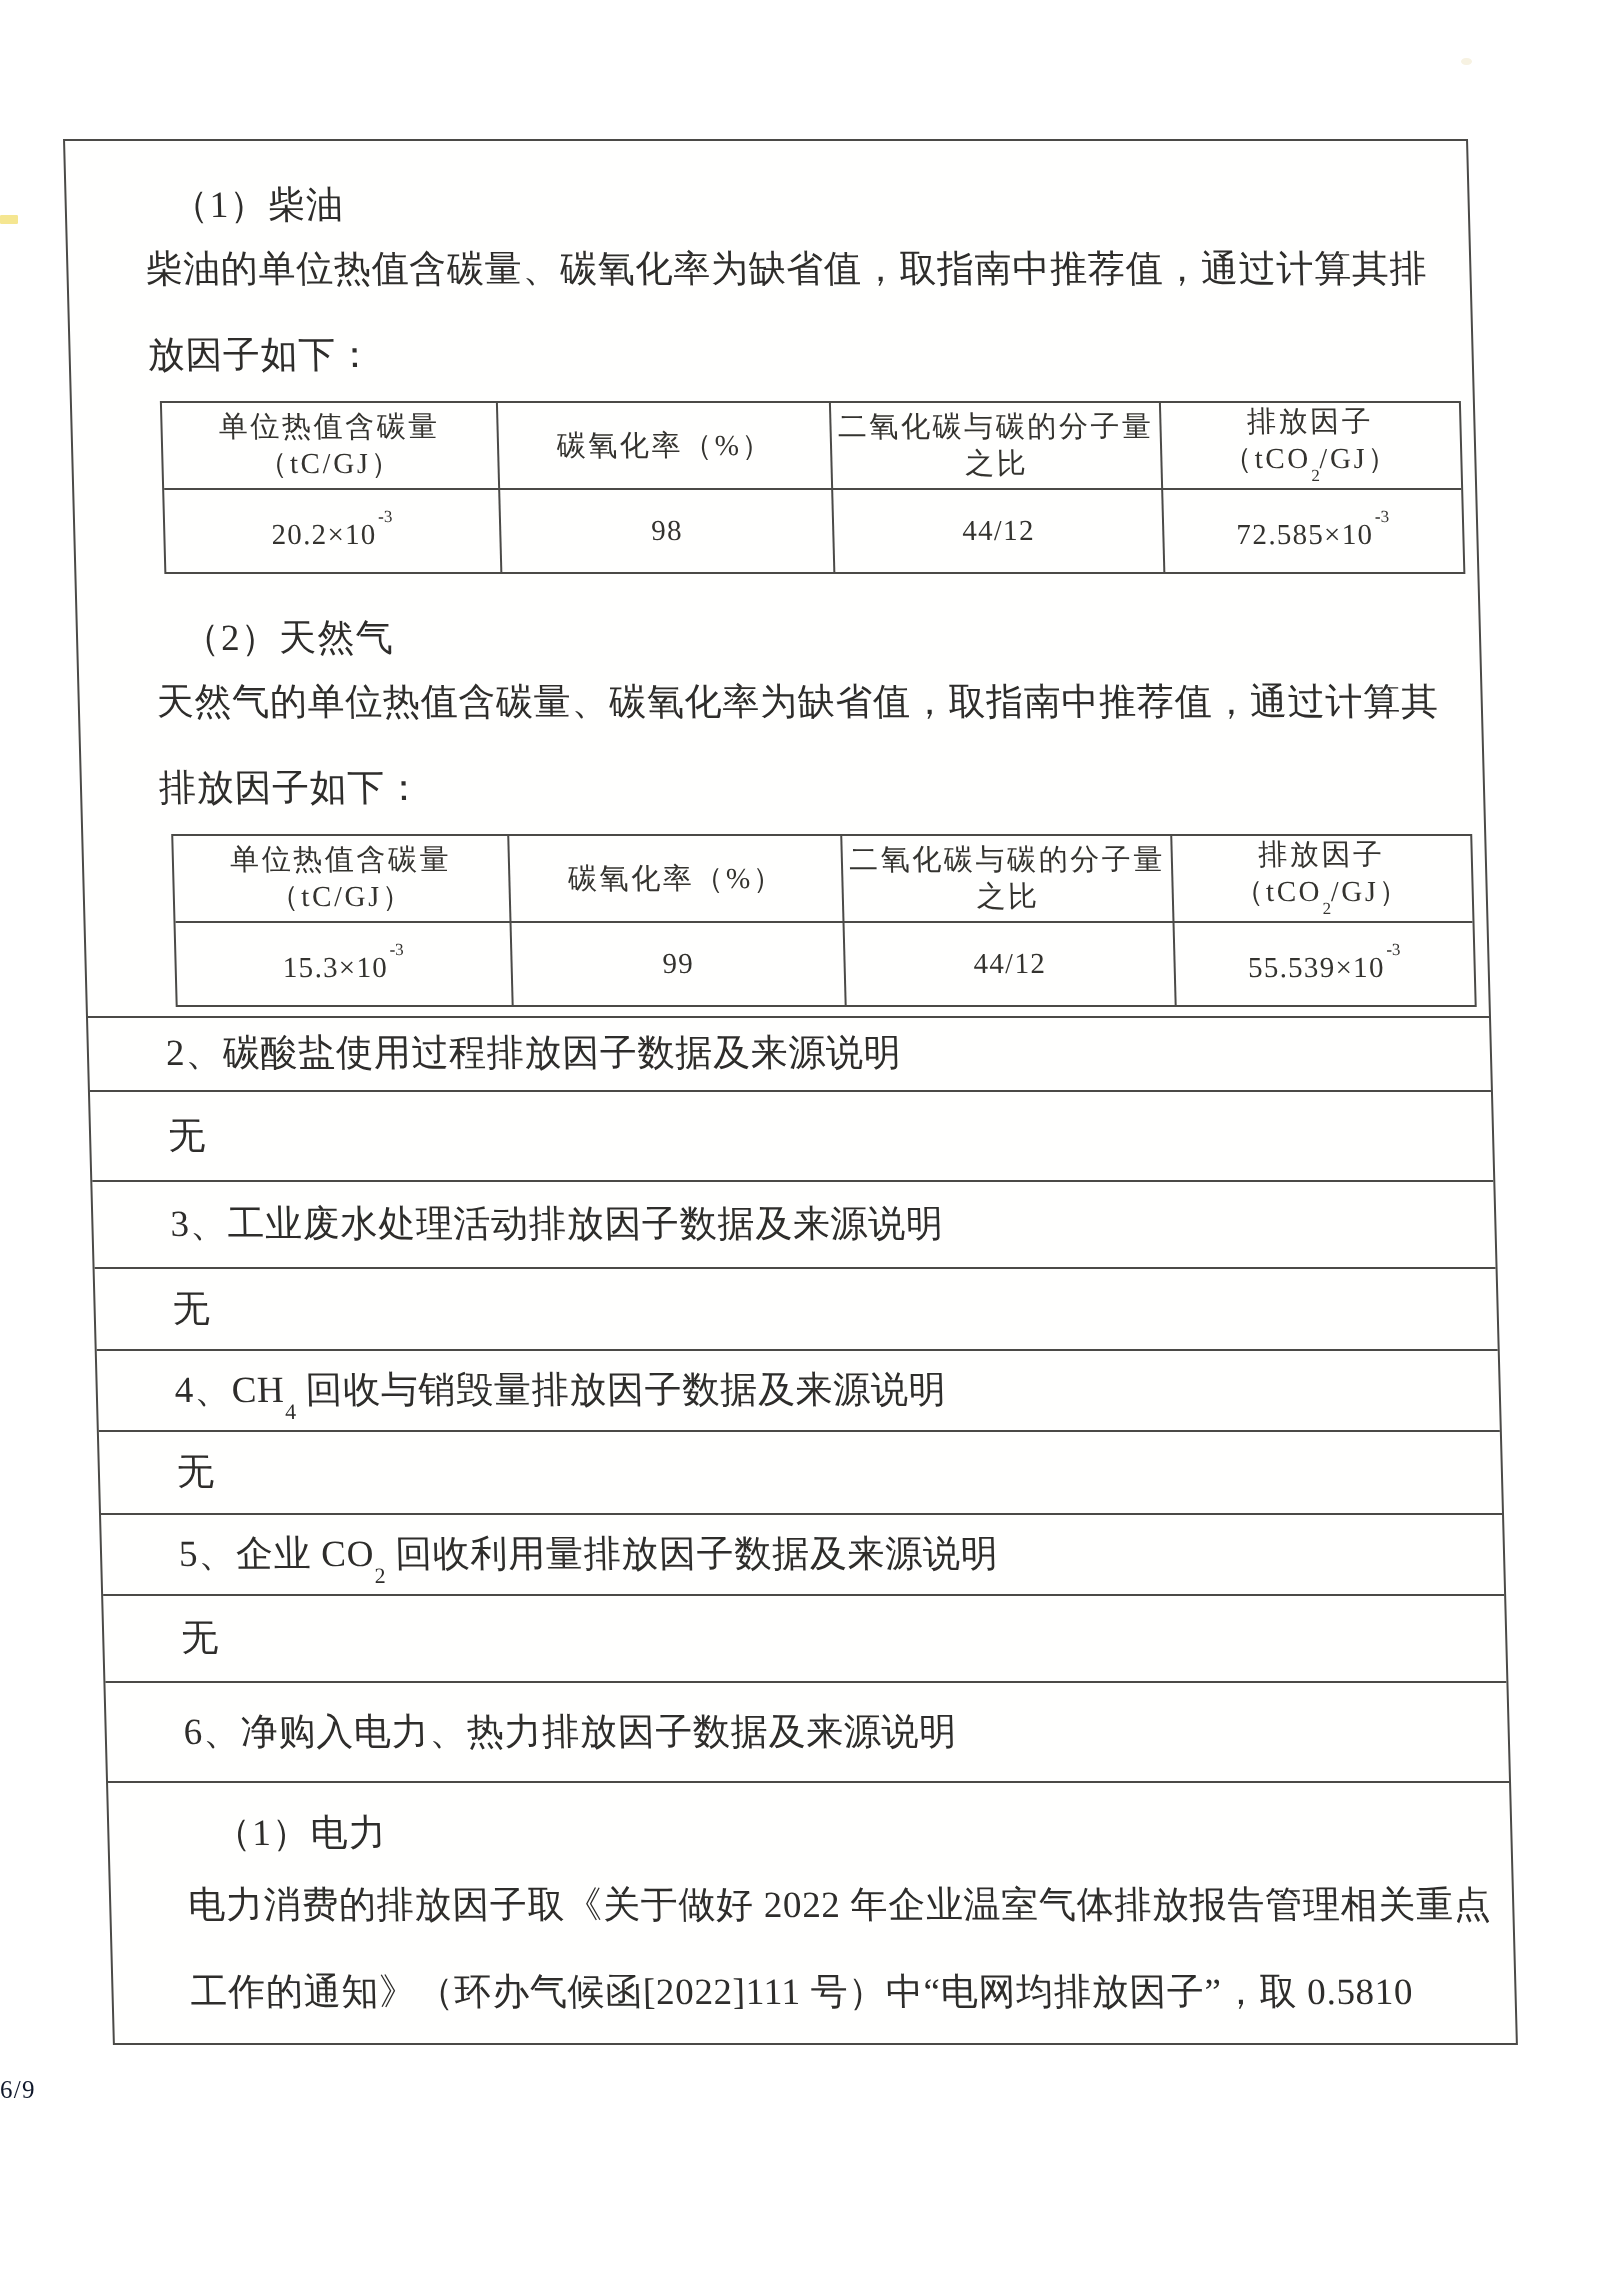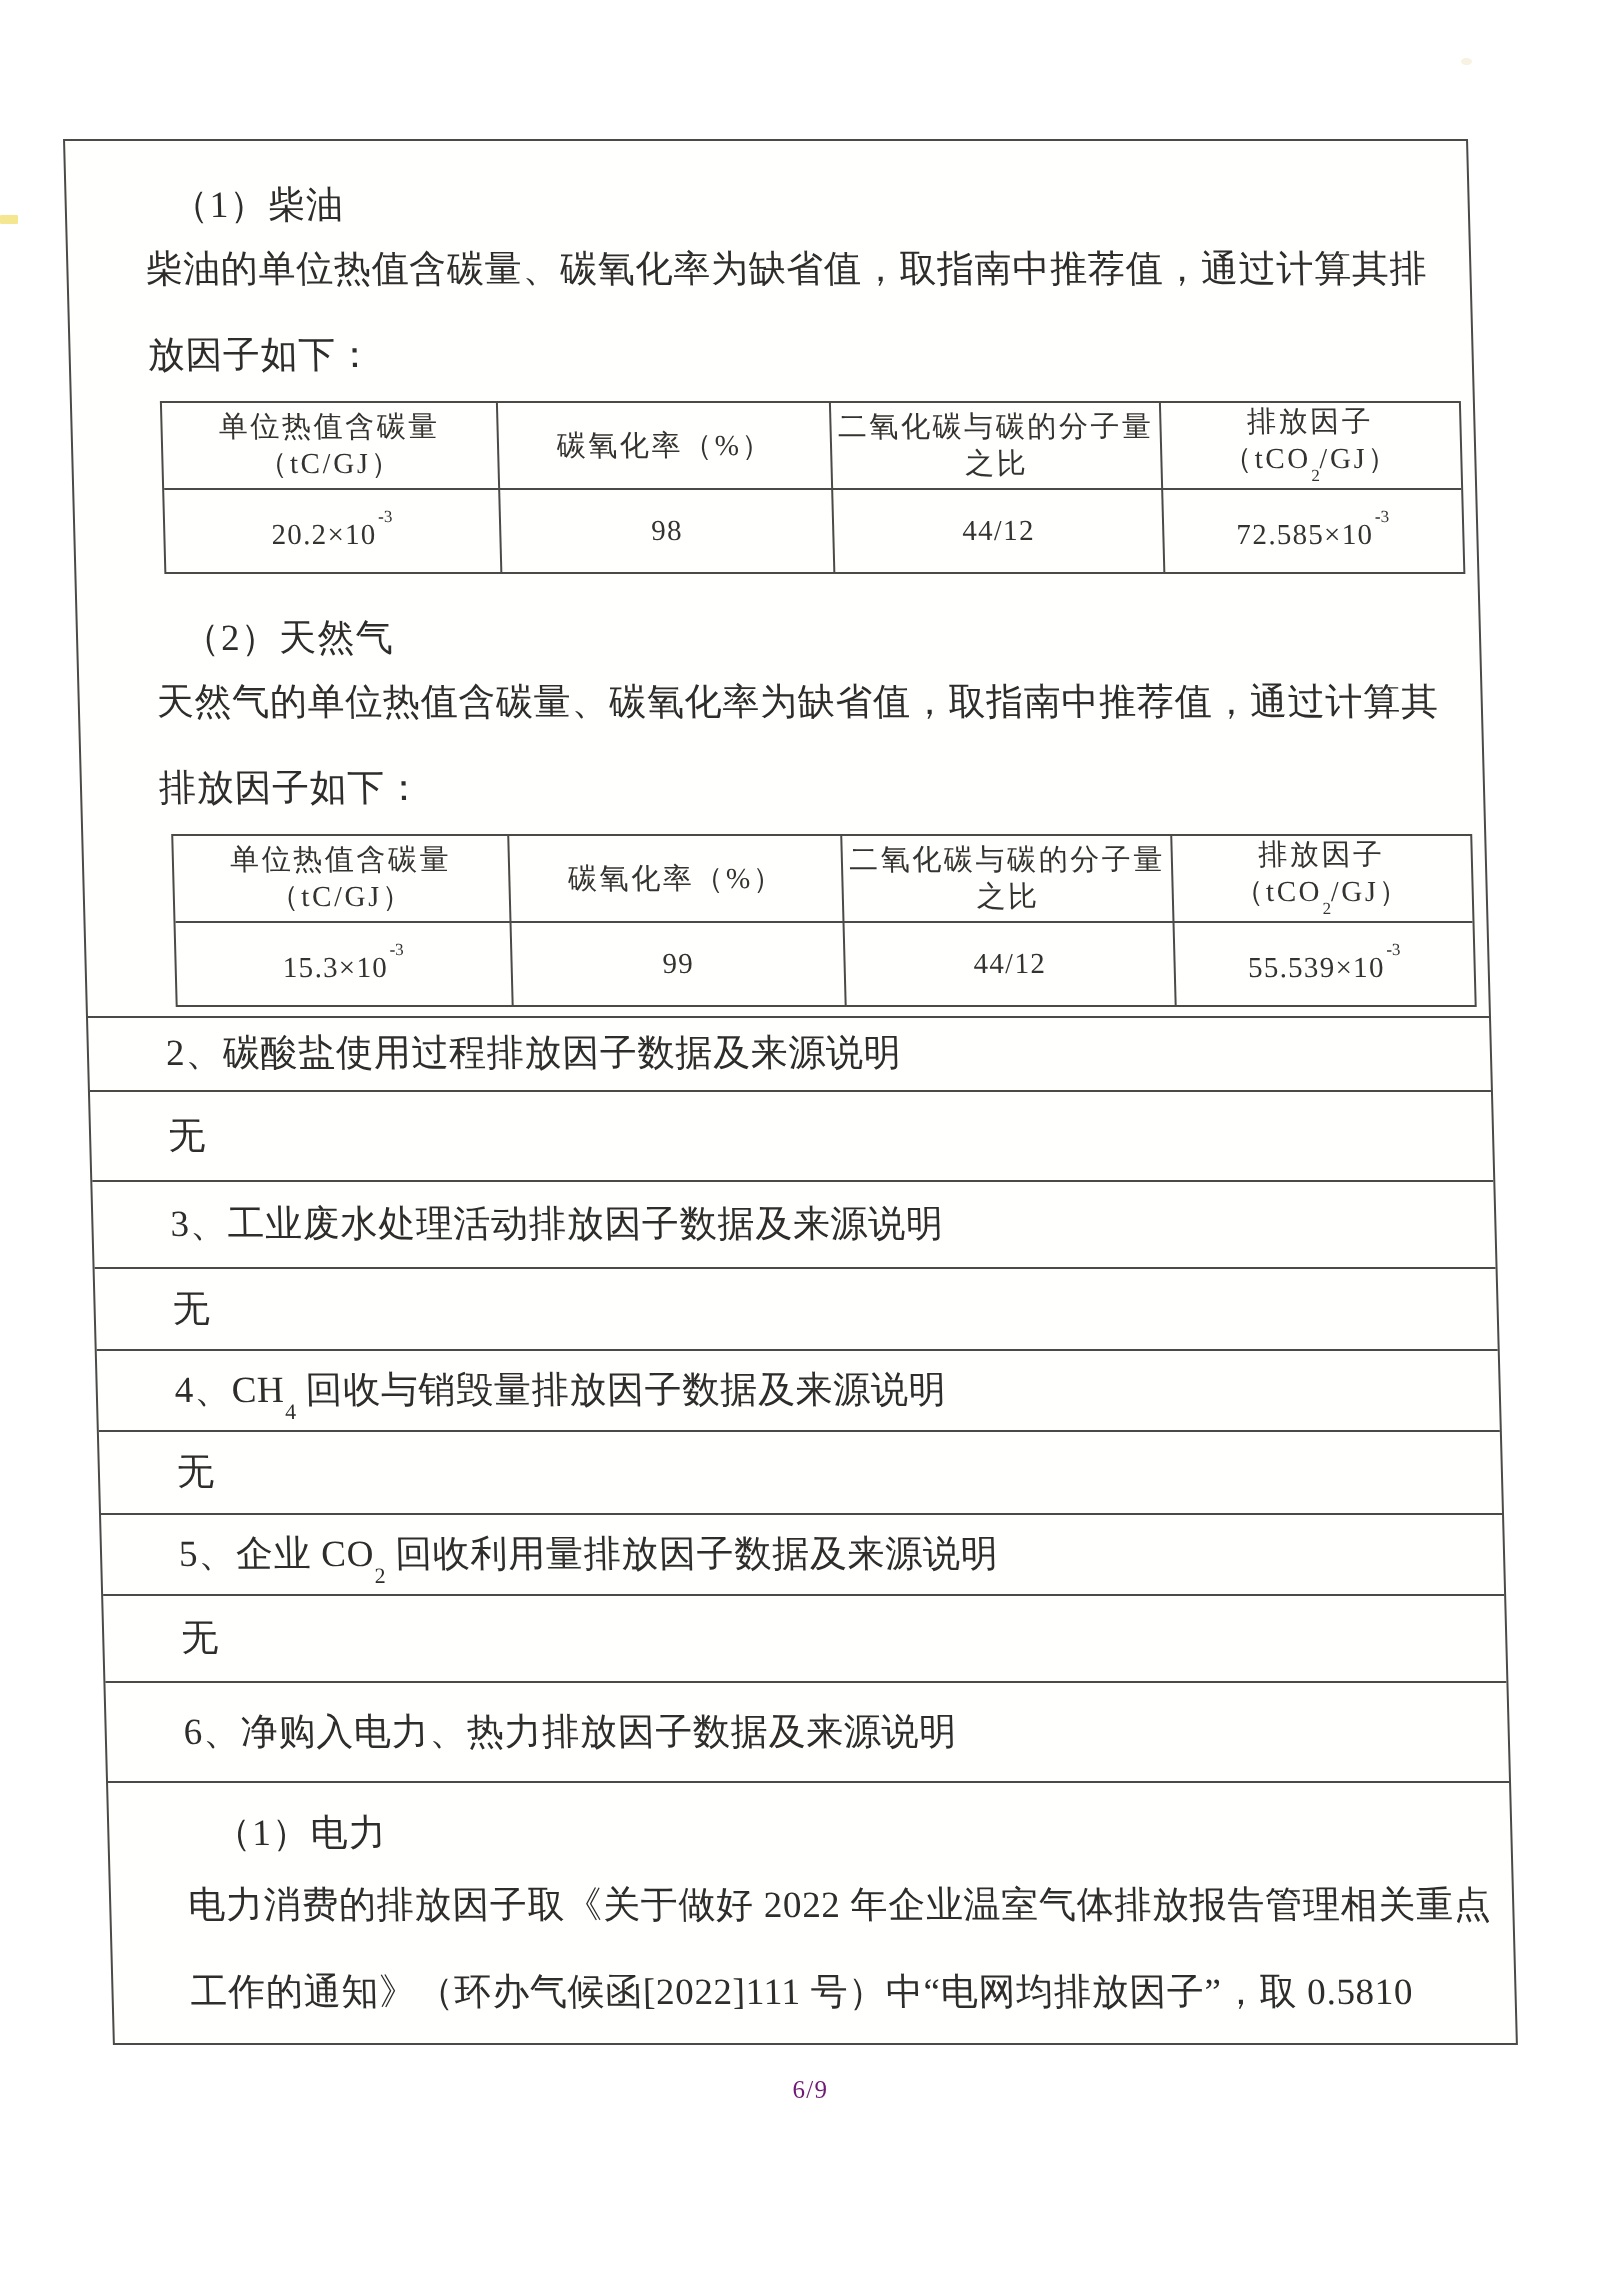--- a/index.html
+++ b/index.html
@@ -62,21 +62,21 @@
   .r-t5 { height:81px; } .r-b5 { height:87px; }
   .r-t6 { height:100px; }
 
   .cell6 { border-top:2px solid #4b4a47; height:262px; padding-left:77px; }
   .cell6 .h1 { margin:29px 0 0 27.6px; }
   .cell6 .pline { font-size:37px; line-height:87px; letter-spacing:0.7px; }
   .cell6 .p6 { margin-top:7.9px; }
 
   .pagenum {
     position:absolute; top:2076px; left:0; width:1621px;
-    text-align:center; font-size:25px; letter-spacing:1.3px; color:#701a75;
+    font-size:25px; letter-spacing:1.3px; color:#0f172a;
   }
 
   
   .mark-yellow {
     position:absolute; left:0; top:215px; width:18.4px; height:8.5px;
     background:#f3e27e; opacity:.85; border-radius:1.3px;
   }
   .mark-dot {
     position:absolute; left:1461px; top:58px; width:10.5px; height:7.2px;
     background:#f7f2e2; border-radius:50%;

